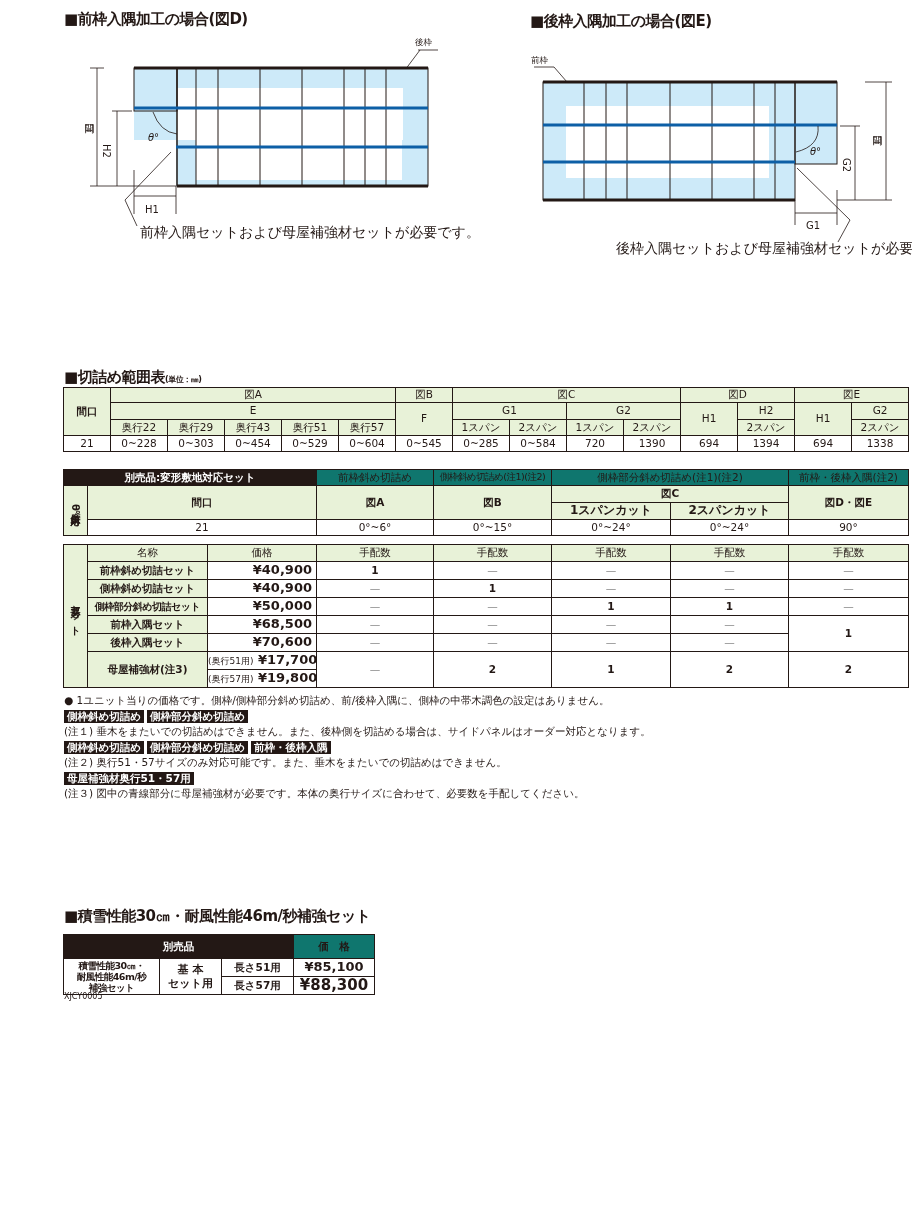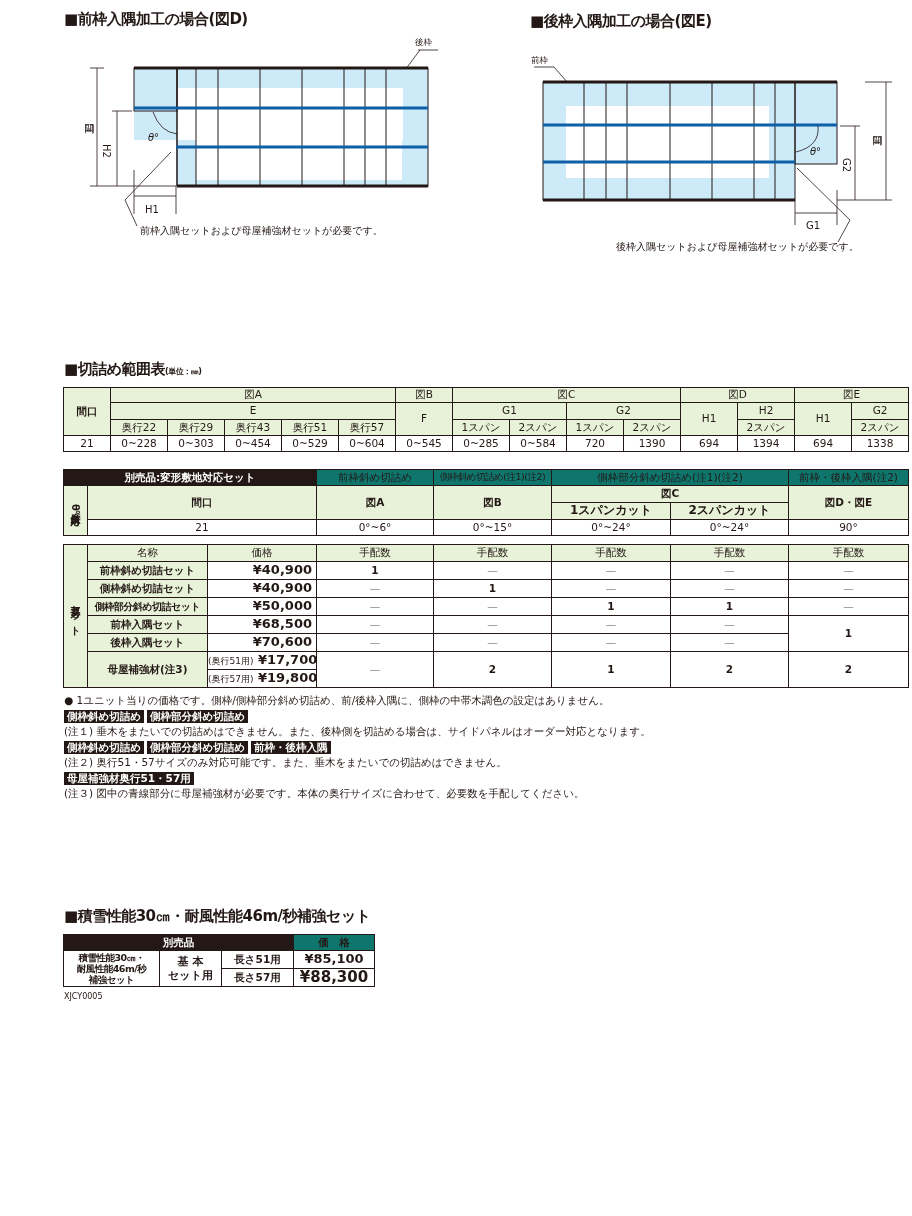--- a/index.html
+++ b/index.html
@@ -1,20 +1,20 @@
 <!DOCTYPE html>
 <html><head>
 <meta charset="utf-8">
 <style>
   * { box-sizing: border-box; margin: 0; padding: 0; }
   body { width: 912px; height: 1216px; background: #fff; font-family: "DejaVu Sans", "Liberation Sans", sans-serif; color: #231815; position: relative; overflow: hidden; }
   .abs { position: absolute; }
   .h-title { font-size: 15px; font-weight: bold; letter-spacing: -0.5px; white-space: nowrap; }
   .h-title small { font-size: 8px; font-weight: bold; }
-  .diag-note { font-size: 10px; white-space: nowrap; }
+  .diag-note { font-size: 14px; white-space: nowrap; }
   .diag-label { font-size: 10px; }
   .diag-vlabel { font-size: 10px; writing-mode: vertical-rl; }
   table { border-collapse: collapse; table-layout: fixed; }
   td { border: 1px solid #231815; text-align: center; vertical-align: middle; font-size: 10.5px; line-height: 1.1; white-space: nowrap; overflow: hidden; }
   .g { background: #e8f2d8; }
   .cream { background: #0f766e; }
   .blk { background: #231815; color: #fff; font-weight: bold; }
   .b { font-weight: bold; }
   .price { font-weight: bold; font-size: 13px; text-align: right; padding-right: 4px; }
   .price small { font-size: 9px; font-weight: normal; margin-top: 28px; }
@@ -109,21 +109,21 @@
     <line x1="330" y1="160" x2="318" y2="182"></line>
     <path d="M298 66 Q300 86 276 92" fill="none"></path>
   </g>
 </svg>
 <div class="abs diag-vlabel" style="left:870px;top:128px;">間口</div>
 <div class="abs diag-vlabel" style="left:841px;top:158px;">G2</div>
 <div class="abs diag-label" style="left:810px;top:146px;font-style:italic;">θ°</div>
 <div class="abs diag-label" style="left:806px;top:220px;">G1</div>
 <div class="abs diag-note" style="left:616px;top:240px;">後枠入隅セットおよび母屋補強材セットが必要です。</div>
 
-<div class="abs h-title" style="left:64px;top:360px;">
+<div class="abs h-title" style="left:64px;top:368px;">
   <span>■切詰め範囲表</span><small>(単位：㎜)</small>
 </div>
 <table class="abs" style="left:63px;top:387px;width:845px;">
   <colgroup>
     <col style="width:47px">
       <col style="width:57px">
       <col style="width:57px">
       <col style="width:57px">
       <col style="width:57px">
       <col style="width:57px">
@@ -329,21 +329,21 @@
 
 <div class="abs h-title" style="left:64px;top:907px;">■積雪性能30㎝・耐風性能46m/秒補強セット</div>
 <table class="abs" style="left:63px;top:934px;width:311px;">
   <colgroup>
       <col style="width:96px">
       <col style="width:62px">
       <col style="width:72px">
       <col style="width:81px">
     </colgroup>
   <tbody>
-      <tr style="height:16px">
+      <tr style="height:24px">
     <td class="blk" colspan="3">別売品</td>
     <td class="cream b">価　格</td>
   </tr>
   <tr style="height:18px">
     <td class="b" rowspan="2" style="font-size:9.5px;line-height:11px;letter-spacing:-0.5px">
       <div>積雪性能30㎝・</div>
       <div>耐風性能46m/秒</div>
       <div>補強セット</div>
     </td>
     <td class="b" rowspan="2" style="font-size:11px;line-height:14px">

